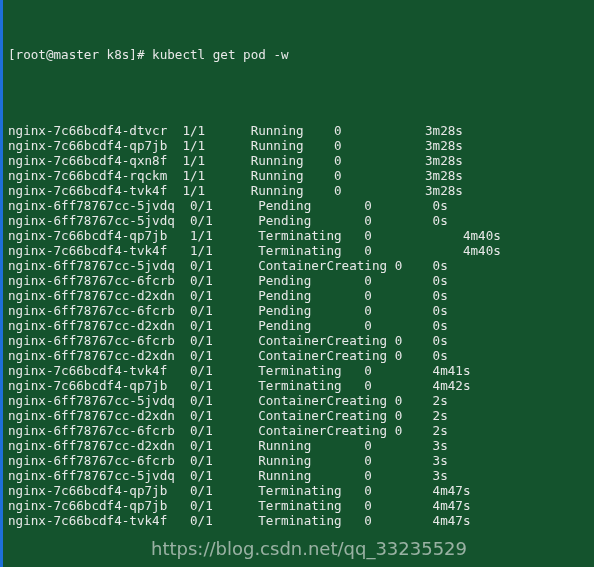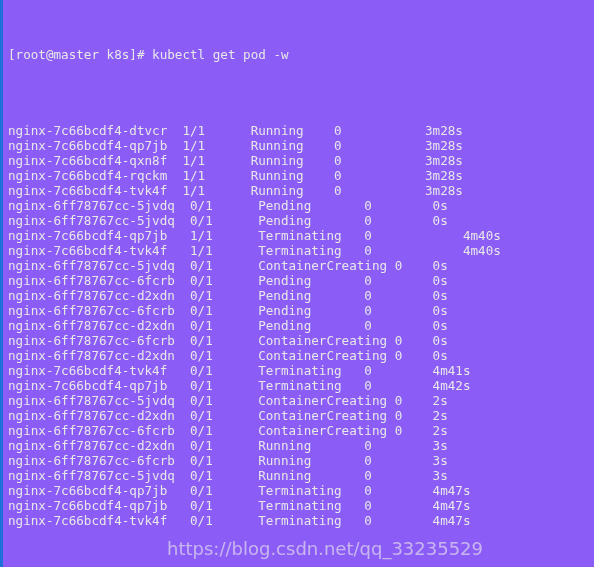--- a/index.html
+++ b/index.html
@@ -13,21 +13,21 @@
     overflow: hidden;
     position: relative;
     font-family: "DejaVu Sans Mono", "Liberation Mono", monospace;
   }
   #terminal {
     position: absolute;
     left: 0;
     top: 0;
     width: 594px;
     height: 567px;
-    background: #8b5cf6;
+    background: #14532d;
     border-left: 3px solid #1e6fd9;
     box-sizing: border-box;
     overflow: hidden;
   }
   .screen {
     position: relative;
     padding: 2px 0 0 5px;
     color: #e8e8e8;
     font-size: 12.6px;
     line-height: 15px;
@@ -37,21 +37,21 @@
   .line {
     height: 15px;
     white-space: pre;
     color: #e8e8e8;
   }
   .prompt-line {
     height: 16px;
   }
   .watermark {
     position: absolute;
-    left: 164px;
+    left: 148px;
     top: 538px;
     font-family: "DejaVu Sans", "Liberation Sans", sans-serif;
     font-size: 18px;
     color: rgba(235,235,235,0.62);
     white-space: pre;
     pointer-events: none;
     letter-spacing: 0px;
   }
 </style>
 </head>

